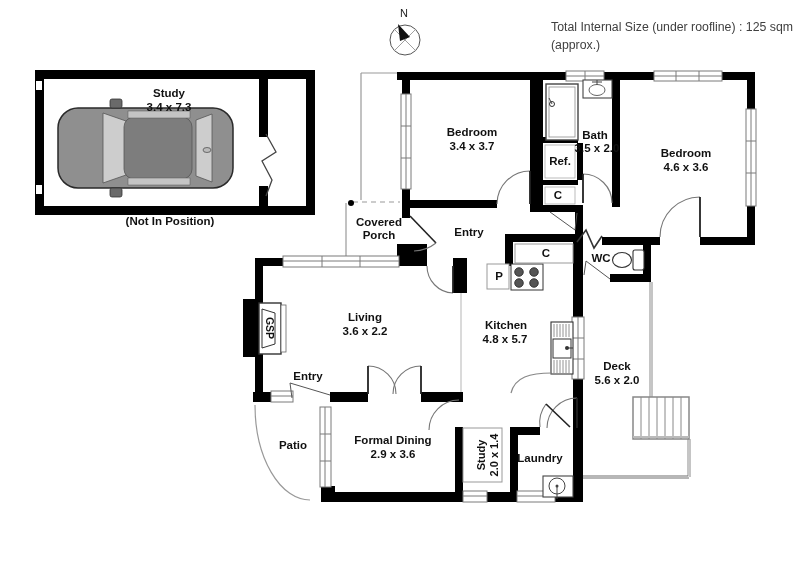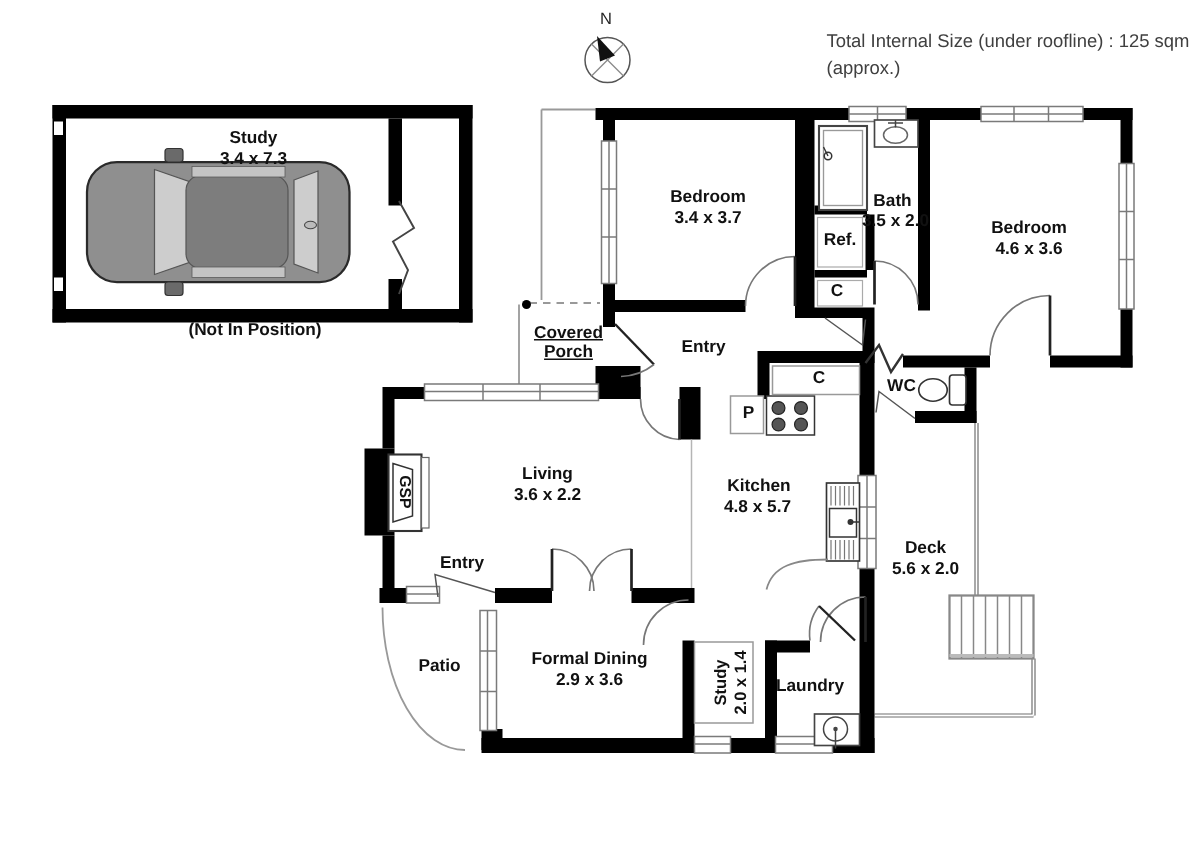--- a/index.html
+++ b/index.html
@@ -2,21 +2,21 @@
 <html><head>
 <meta charset="utf-8">
 <style>
   html,body{margin:0;padding:0;background:#fff;}
   .canvas{position:relative;width:800px;height:566px;background:#fff;overflow:hidden;
           font-family:"Liberation Sans",sans-serif;}
   .plan-svg{position:absolute;left:0;top:0;}
   .lbl{position:absolute;transform:translate(-50%,-50%);
        font:600 11.5px "Liberation Sans",sans-serif;color:#111;
        white-space:nowrap;line-height:13px;text-align:center;z-index:5;}
-  .lbl.two-line{white-space:normal;width:68px;text-decoration:underline;}
+  .lbl.two-line{white-space:normal;width:68px;}
   .rot90{transform:translate(-50%,-50%) rotate(90deg);}
   .rot270{transform:translate(-50%,-50%) rotate(-90deg);}
   .title{position:absolute;transform:translate(-50%,-50%);
          font:400 16.5px "Liberation Serif",serif;color:#000;white-space:nowrap;z-index:5;}
   .north{position:absolute;transform:translate(-50%,-50%);
          font:400 11px "Liberation Sans",sans-serif;color:#222;z-index:5;}
   .info{position:absolute;left:507px;top:19px;
         font:400 12.3px "Liberation Sans",sans-serif;color:#404040;line-height:17.5px;z-index:5;margin-left:44px;}
   .disclaimer{position:absolute;left:400px;top:547px;transform:translate(-50%,-50%);
         font:400 8px "Liberation Serif",serif;color:#222;white-space:nowrap;z-index:5;}

